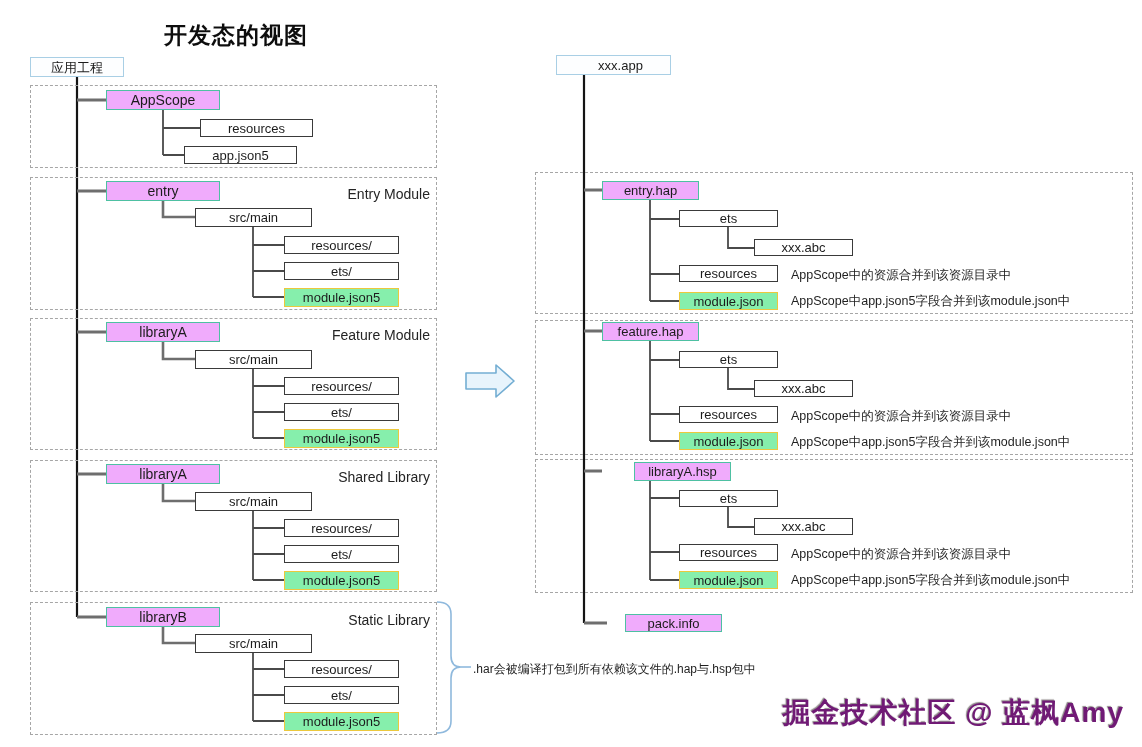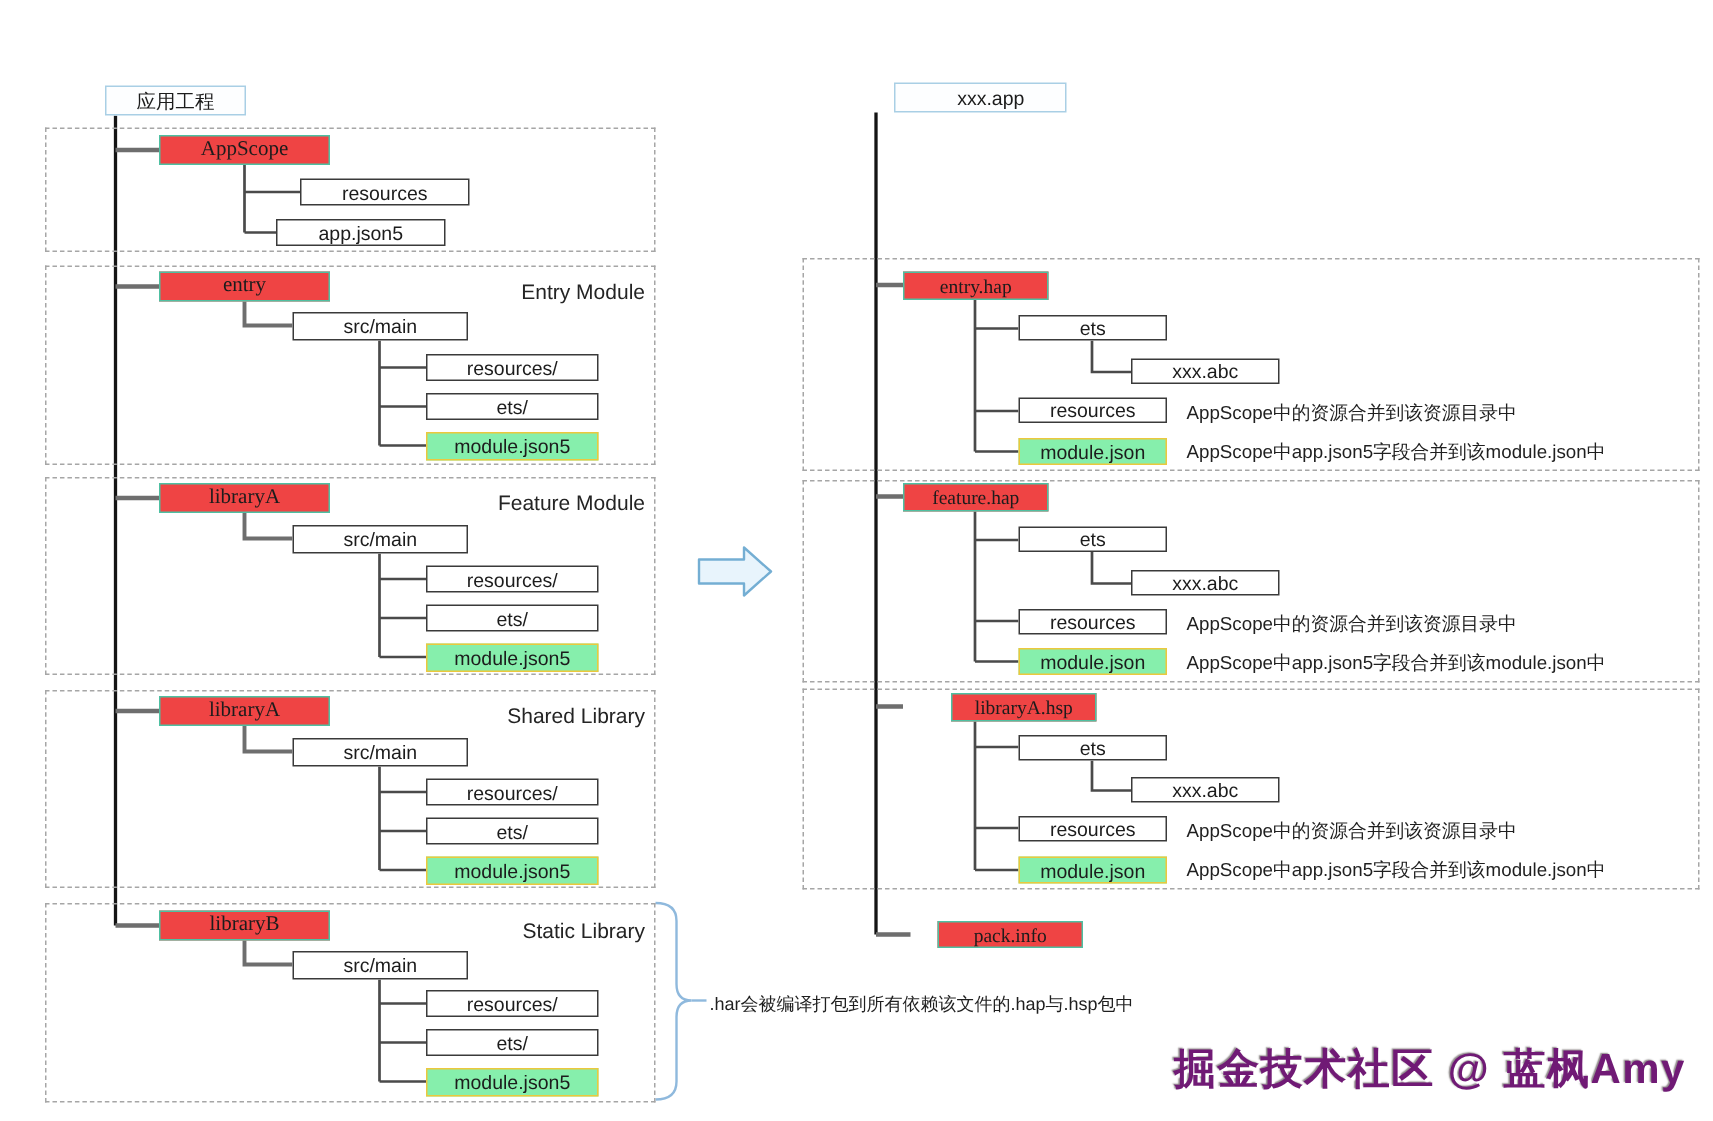--- a/index.html
+++ b/index.html
@@ -8,22 +8,22 @@
     font-family:"Liberation Sans","DejaVu Sans",sans-serif;color:#1c1c1c;
   }
   .page-title{
     position:absolute;font-size:23px;font-weight:700;color:#0d0d0d;
     text-align:center;letter-spacing:1px;
   }
   .box{
     position:absolute;box-sizing:border-box;display:flex;align-items:center;justify-content:center;
     background:#ffffff;font-size:13px;line-height:1;white-space:nowrap;
   }
-  .box-blue{border:1.5px solid #a9cfe5;background:#fdfeff;font-size:13px;margin-left:40px;}
-  .box-teal{border:1.6px solid #4ec0a2;background:#ef4444;font-size:14px;font-family:Liberation Serif, serif;}
+  .box-blue{border:1.5px solid #a9cfe5;background:#fdfeff;font-size:13px;}
+  .box-teal{border:1.6px solid #4ec0a2;background:#f0abfc;font-size:14px;}
   .box-plain{border:1.4px solid #3a3a3a;background:#ffffff;}
   .box-yellow{border:1.6px solid #ecc83d;background:#86efac;}
   .dashed-section{
     position:absolute;box-sizing:border-box;border:1px dashed #a6a6a6;background:transparent;
   }
   .type-label{
     position:absolute;font-size:14px;color:#242424;text-align:right;white-space:nowrap;
   }
   .note{
     position:absolute;font-size:12.5px;color:#1f1f1f;white-space:nowrap;
@@ -71,20 +71,21 @@
     <path class="elb" d="M728,368 V389 H754"></path>
     <path class="elb" d="M650,481 V580 M650,498 H679 M650,552 H679 M650,580 H679"></path>
     <path class="elb" d="M728,507 V527 H754"></path>
 
     <polygon class="arrow-shape" points="466,373 496,373 496,365 514,381 496,397 496,389 466,389"></polygon>
 
     <path class="brace" d="M437,602 Q451,602 451,614 L451,656 Q451,667 461,667 Q451,667 451,678 L451,721 Q451,733 437,733"></path>
     <path class="brace" d="M461,667 H471"></path>
   </svg>
 
+  <div class="page-title" style="left:116px;top:20px;width:240px;">开发态的视图</div>
 
   <div class="box box-blue" style="left:30px;top:57px;width:94px;height:20px;">应用工程</div>
 
   <div class="dashed-section" style="left:30px;top:85px;width:407px;height:83px;"></div>
   <div class="dashed-section" style="left:30px;top:177px;width:407px;height:133px;"></div>
   <div class="dashed-section" style="left:30px;top:318px;width:407px;height:132px;"></div>
   <div class="dashed-section" style="left:30px;top:460px;width:407px;height:132px;"></div>
   <div class="dashed-section" style="left:30px;top:602px;width:407px;height:133px;"></div>
 
   <div class="box box-teal" style="left:106px;top:90px;width:114px;height:20px;">AppScope</div>

